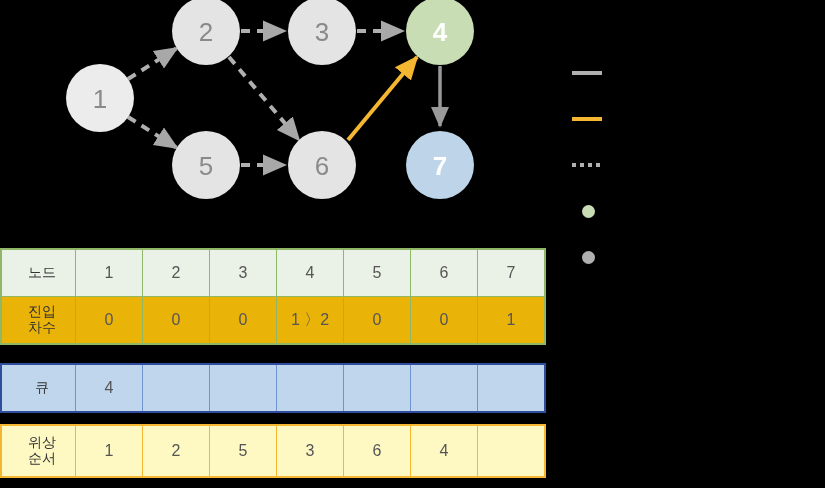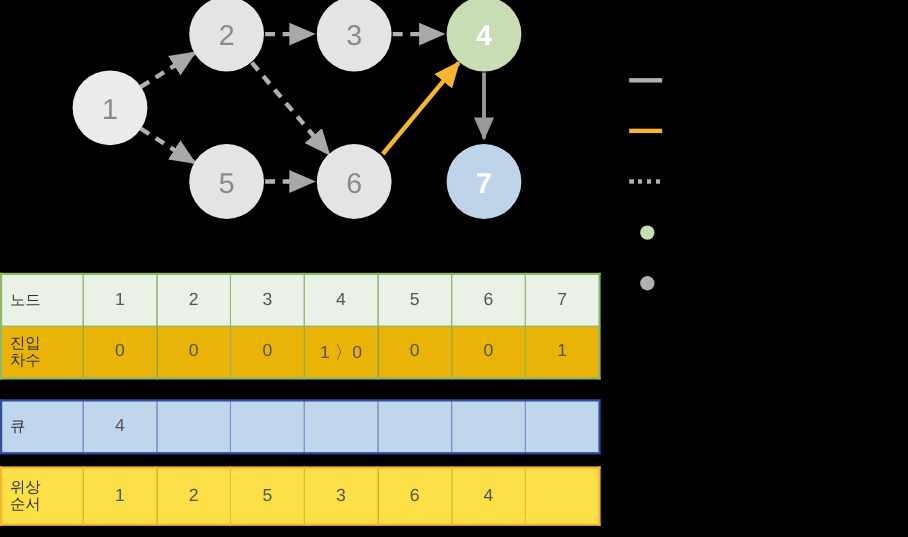--- a/index.html
+++ b/index.html
@@ -99,21 +99,21 @@
   .grid-table td {
     text-align: center;
     vertical-align: middle;
     font-size: 16px;
     color: #555555;
     padding: 0;
   }
   .grid-table td.rowlabel {
     font-size: 14px;
     color: #333333;
-    text-align: left;
+    text-align: center;
     padding-left: 7px;
     line-height: 1.12;
   }
 
   
   #degree-table {
     left: 0px;
     top: 248px;
     width: 530px;
     border: 2px solid #8fb766;
@@ -144,21 +144,21 @@
 
   
   #order-table {
     left: 0px;
     top: 424px;
     width: 530px;
     border: 2px solid #f5b731;
   }
   #order-table td {
     border: 1px solid #f5b731;
-    background: #fde047;
+    background: #fef9c3;
     height: 50px;
     width: 66px;
   }
   #order-table td.rowlabel { width: 66px; }
 </style>
 </head>
 <body>
 
 <div id="stage">
 
@@ -273,21 +273,21 @@
       <td>7</td>
     </tr>
     <tr class="data-row">
       <td class="rowlabel multiline">
             <span style="display:block">진입</span>
             <span style="display:block">차수</span>
           </td>
       <td>0</td>
       <td>0</td>
       <td>0</td>
-      <td>1 〉0</td>
+      <td>1 〉2</td>
       <td>0</td>
       <td>0</td>
       <td>1</td>
     </tr>
   </tbody>
     </table>
 
   <table id="queue-table" class="grid-table">
     <tbody>
         <tr>

